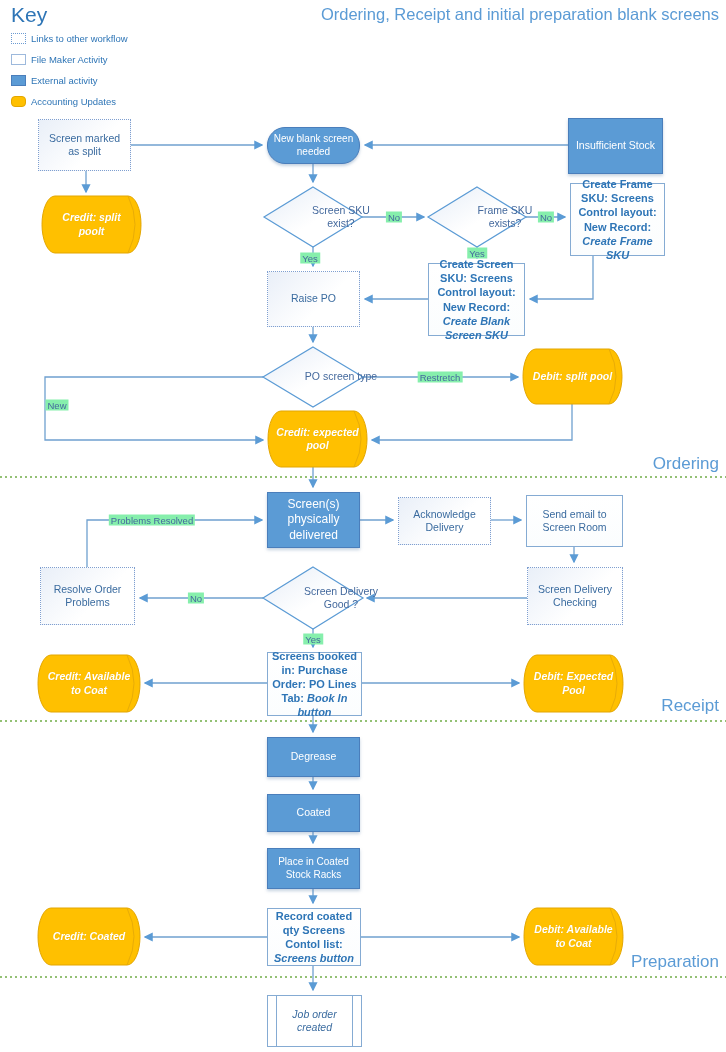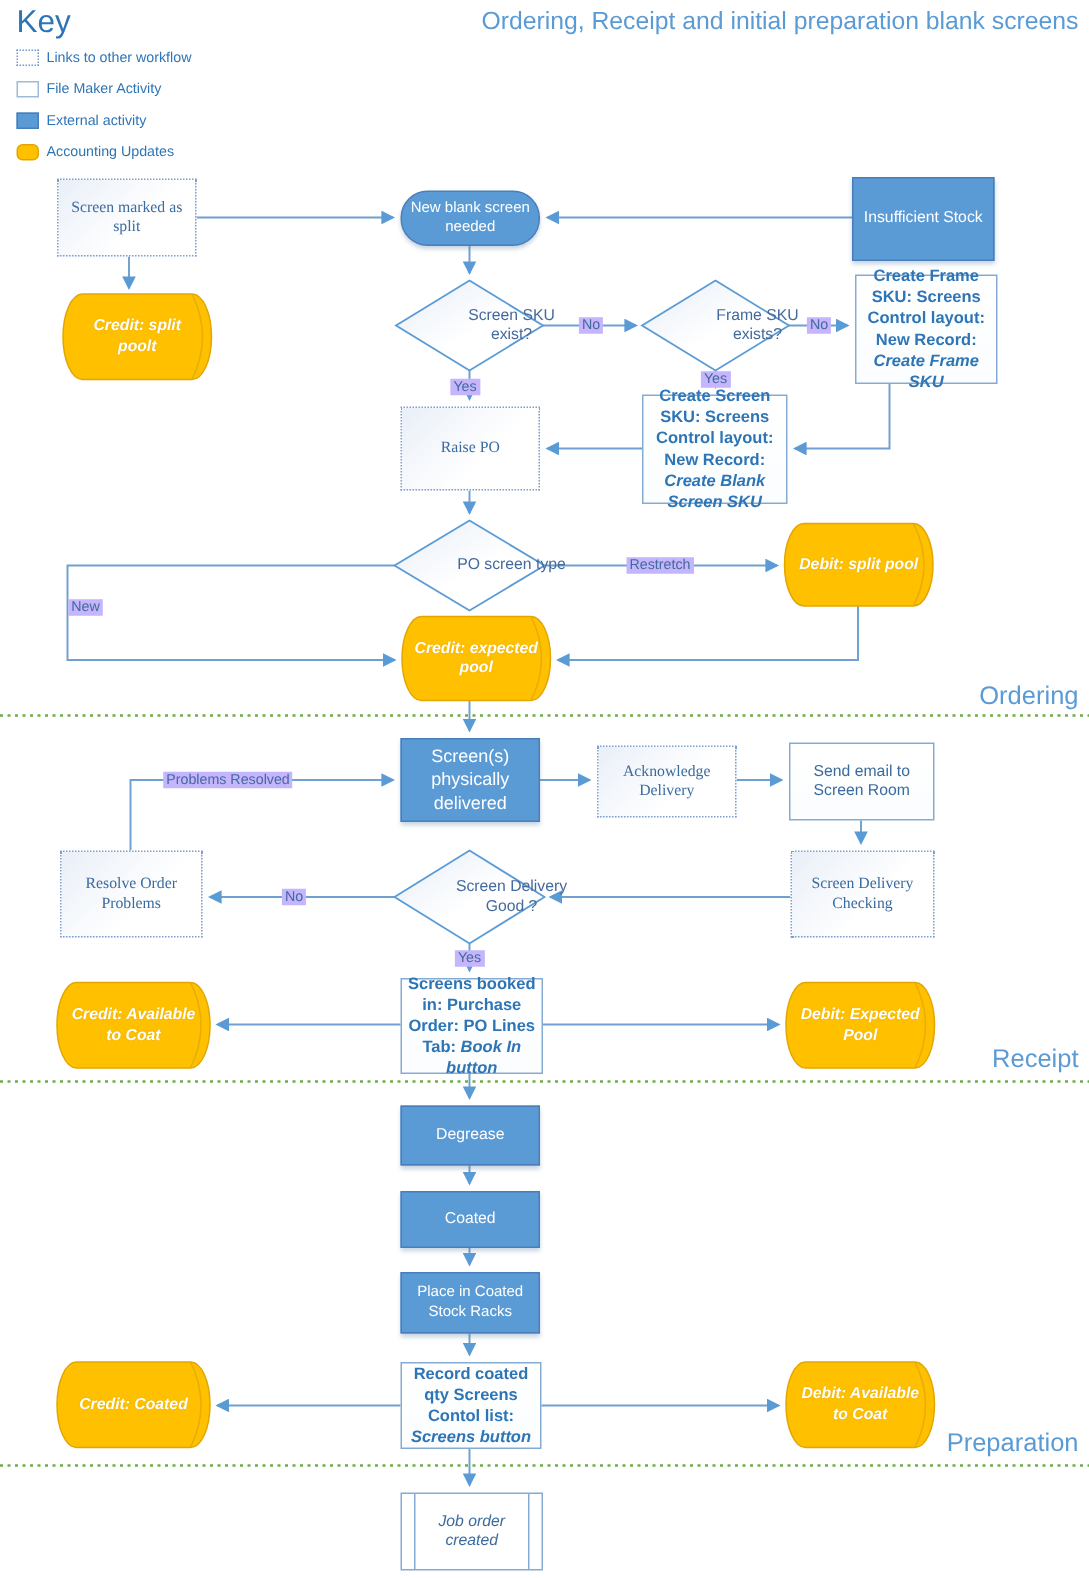--- a/index.html
+++ b/index.html
@@ -12,35 +12,35 @@
        font-family:"Liberation Sans",sans-serif;}
   #shape-layer{position:absolute;left:0;top:0;width:726px;height:1052px;}
   .conn{stroke:var(--line-blue);stroke-width:1.3;fill:none;}
   .divider{stroke:var(--divider-green);stroke-width:1.6;stroke-dasharray:2 3;fill:none;}
   .diamond{fill:url(#diaGrad);stroke:var(--accent-blue);stroke-width:1.2;}
   .cyl{fill:var(--fill-orange);stroke:#E3A600;stroke-width:1;}
   .cyl-seam{fill:none;stroke:#E8AC07;stroke-width:1;}
   .abs{position:absolute;display:flex;align-items:center;justify-content:center;
        text-align:center;line-height:1.28;}
   .node{font-size:10.5px;color:#3A6B9F;padding:2px 3px;}
-  .dotted{border:1.6px dotted #7F9FD0;background:linear-gradient(135deg,#e9eff8 0%,#ffffff 60%);font-family:Liberation Serif, serif;}
+  .dotted{border:1.6px dotted #7F9FD0;background:linear-gradient(135deg,#e9eff8 0%,#ffffff 60%);}
   .fm{border:1.4px solid var(--soft-blue-border);background:linear-gradient(180deg,#ffffff,#fbfdfe);}
   .fm-bold{font-weight:bold;color:var(--text-blue);font-size:11px;}
   .bluebox{background:var(--accent-blue);border:1px solid #4A7EBB;color:#fff;
            box-shadow:0 2px 3px rgba(91,130,170,.35);}
   .pill{border-radius:18px;}
   .predef{border:1.4px solid var(--soft-blue-border);background:#fff;font-style:italic;}
   .predef::before,.predef::after{content:"";position:absolute;top:0;bottom:0;
            border-left:1.3px solid var(--soft-blue-border);}
   .predef::before{left:8px;} .predef::after{right:8px;}
   .cyl-label{font-size:10.5px;color:#fff;font-style:italic;font-weight:700;
              text-shadow:0 0 1px rgba(190,140,0,.4);}
   .dia-label{font-size:10.5px;color:#44699d;background:transparent;margin-left:28px;}
   .edge-label{position:absolute;transform:translate(-50%,-50%);font-size:9.5px;
-              color:#44699d;background:#c4b5fd;padding:0 2px;white-space:nowrap;}
+              color:#44699d;background:#86efac;padding:0 2px;white-space:nowrap;}
   .section-label{position:absolute;right:7px;font-size:17px;color:var(--accent-blue);}
   #title{position:absolute;top:5px;right:7px;font-size:16.5px;color:var(--accent-blue);}
   #key{position:absolute;left:11px;top:3px;}
   #key-heading{font-size:21px;color:var(--text-blue);margin-bottom:4px;}
   .key-row{display:flex;align-items:flex-end;margin-bottom:8px;height:13px;}
   .swatch{width:15px;height:11px;margin-right:5px;flex:0 0 auto;}
   .sw-dotted{border:1.5px dotted #6C9BD2;background:#fff;}
   .sw-outline{border:1.3px solid #9DB9DC;background:#fff;}
   .sw-blue{background:var(--accent-blue);border:1px solid #4A7EBB;}
   .sw-orange{background:var(--fill-orange);border:1px solid #E3A600;border-radius:4px;}

